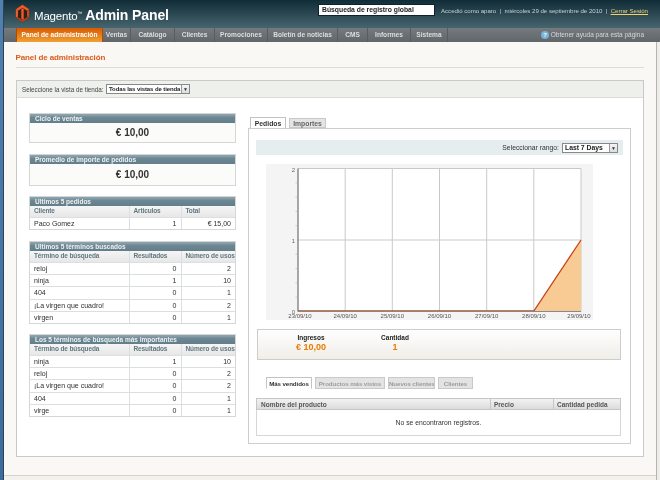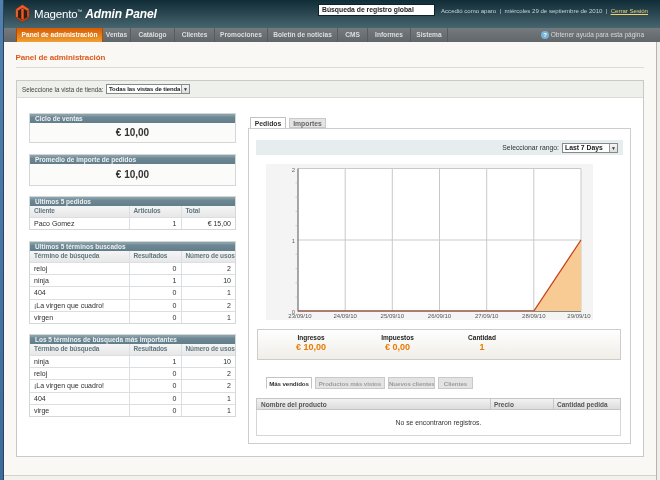--- a/index.html
+++ b/index.html
@@ -5,21 +5,21 @@
 html,body{margin:0;padding:0;}
 *{box-sizing:border-box;font-family:"Liberation Sans",sans-serif;}
 #page{position:relative;width:660px;height:480px;overflow:hidden;background:#faf8f4;}
 
 #lstrip{position:absolute;left:0;top:0;width:4px;height:480px;background:linear-gradient(#517fae,#3e6b9c);border-right:1px solid #27445c;z-index:50;}
 #rgut{position:absolute;left:656px;top:42px;width:4px;height:438px;background:#efede9;border-left:1px solid #b7b4ae;z-index:50;}
 
 #hdr{position:absolute;left:0;top:0;width:660px;height:28px;background:linear-gradient(#102c36,#47656f);}
 
 #brand{position:absolute;left:34px;top:7px;color:#fff;font-size:11.5px;letter-spacing:-0.2px;white-space:nowrap;}
-#brand b{font-size:12px;letter-spacing:-0.1px;font-style:italic;}
+#brand b{font-size:14px;letter-spacing:-0.1px;}
 #brand sup{font-size:5px;}
 #gsearch{position:absolute;left:318px;top:4px;width:117px;height:12px;background:#fff;border:1px solid #0d222b;font-size:6.8px;font-weight:bold;color:#222;line-height:10px;padding-left:3px;}
 #userbar{position:absolute;right:12px;top:7px;font-size:6.1px;letter-spacing:-0.02px;color:#c8d1d5;white-space:nowrap;}
 #userbar a{color:#f2d173;text-decoration:underline;}
 
 #nav{position:absolute;left:0;top:28px;width:660px;height:14px;background:linear-gradient(#747a7e,#60666a);}
 #tabs{position:absolute;left:16px;top:0;height:14px;display:flex;}
 #tabs .t{height:14px;line-height:14px;text-align:center;font-size:6.6px;font-weight:bold;color:#dcdfe0;border-right:1px solid #565c60;white-space:nowrap;overflow:hidden;}
 #tabs .t.first{border-left:1px solid #565c60;}
 #tabs .t.act{background:linear-gradient(#d75a03,#f0a133);color:#fff;border-right:1px solid #b24a00;border-left:1px solid #b24a00;}
@@ -271,24 +271,20 @@
           <text x="220.7" y="153.5">27/09/10</text>
           <text x="267.8" y="153.5">28/09/10</text>
           <text x="313" y="153.5">29/09/10</text>
         </g>
       </svg>
       <div id="statsbar">
         <div class="c c1">
             <div class="l">Ingresos</div>
             <div class="v">€ 10,00</div>
           </div>
-        <div class="c c2">
-            <div class="l">Impuestos</div>
-            <div class="v">€ 0,00</div>
-          </div>
         <div class="c c4">
             <div class="l">Cantidad</div>
             <div class="v">1</div>
           </div>
       </div>
       <div id="btabs">
         <span class="bt on" style="width:46px;">Más vendidos</span>
         <span class="bt off" style="width:70px;">Productos más vistos</span>
         <span class="bt off" style="width:47px;">Nuevos clientes</span>
         <span class="bt off" style="width:35px;">Clientes</span>

